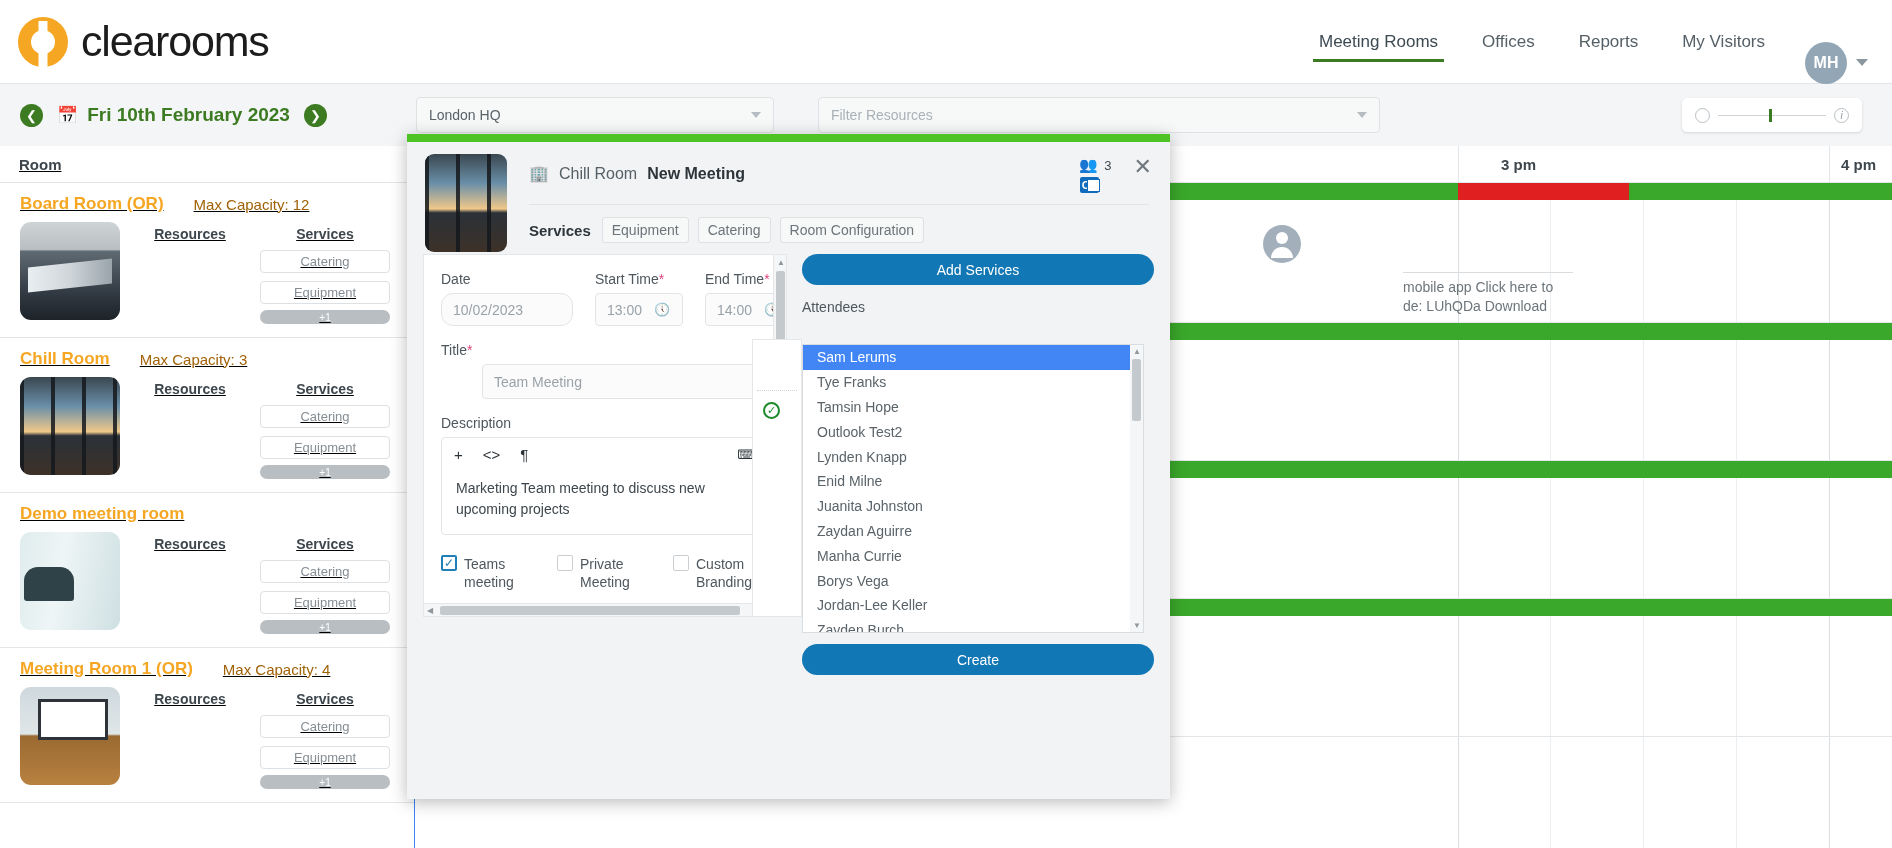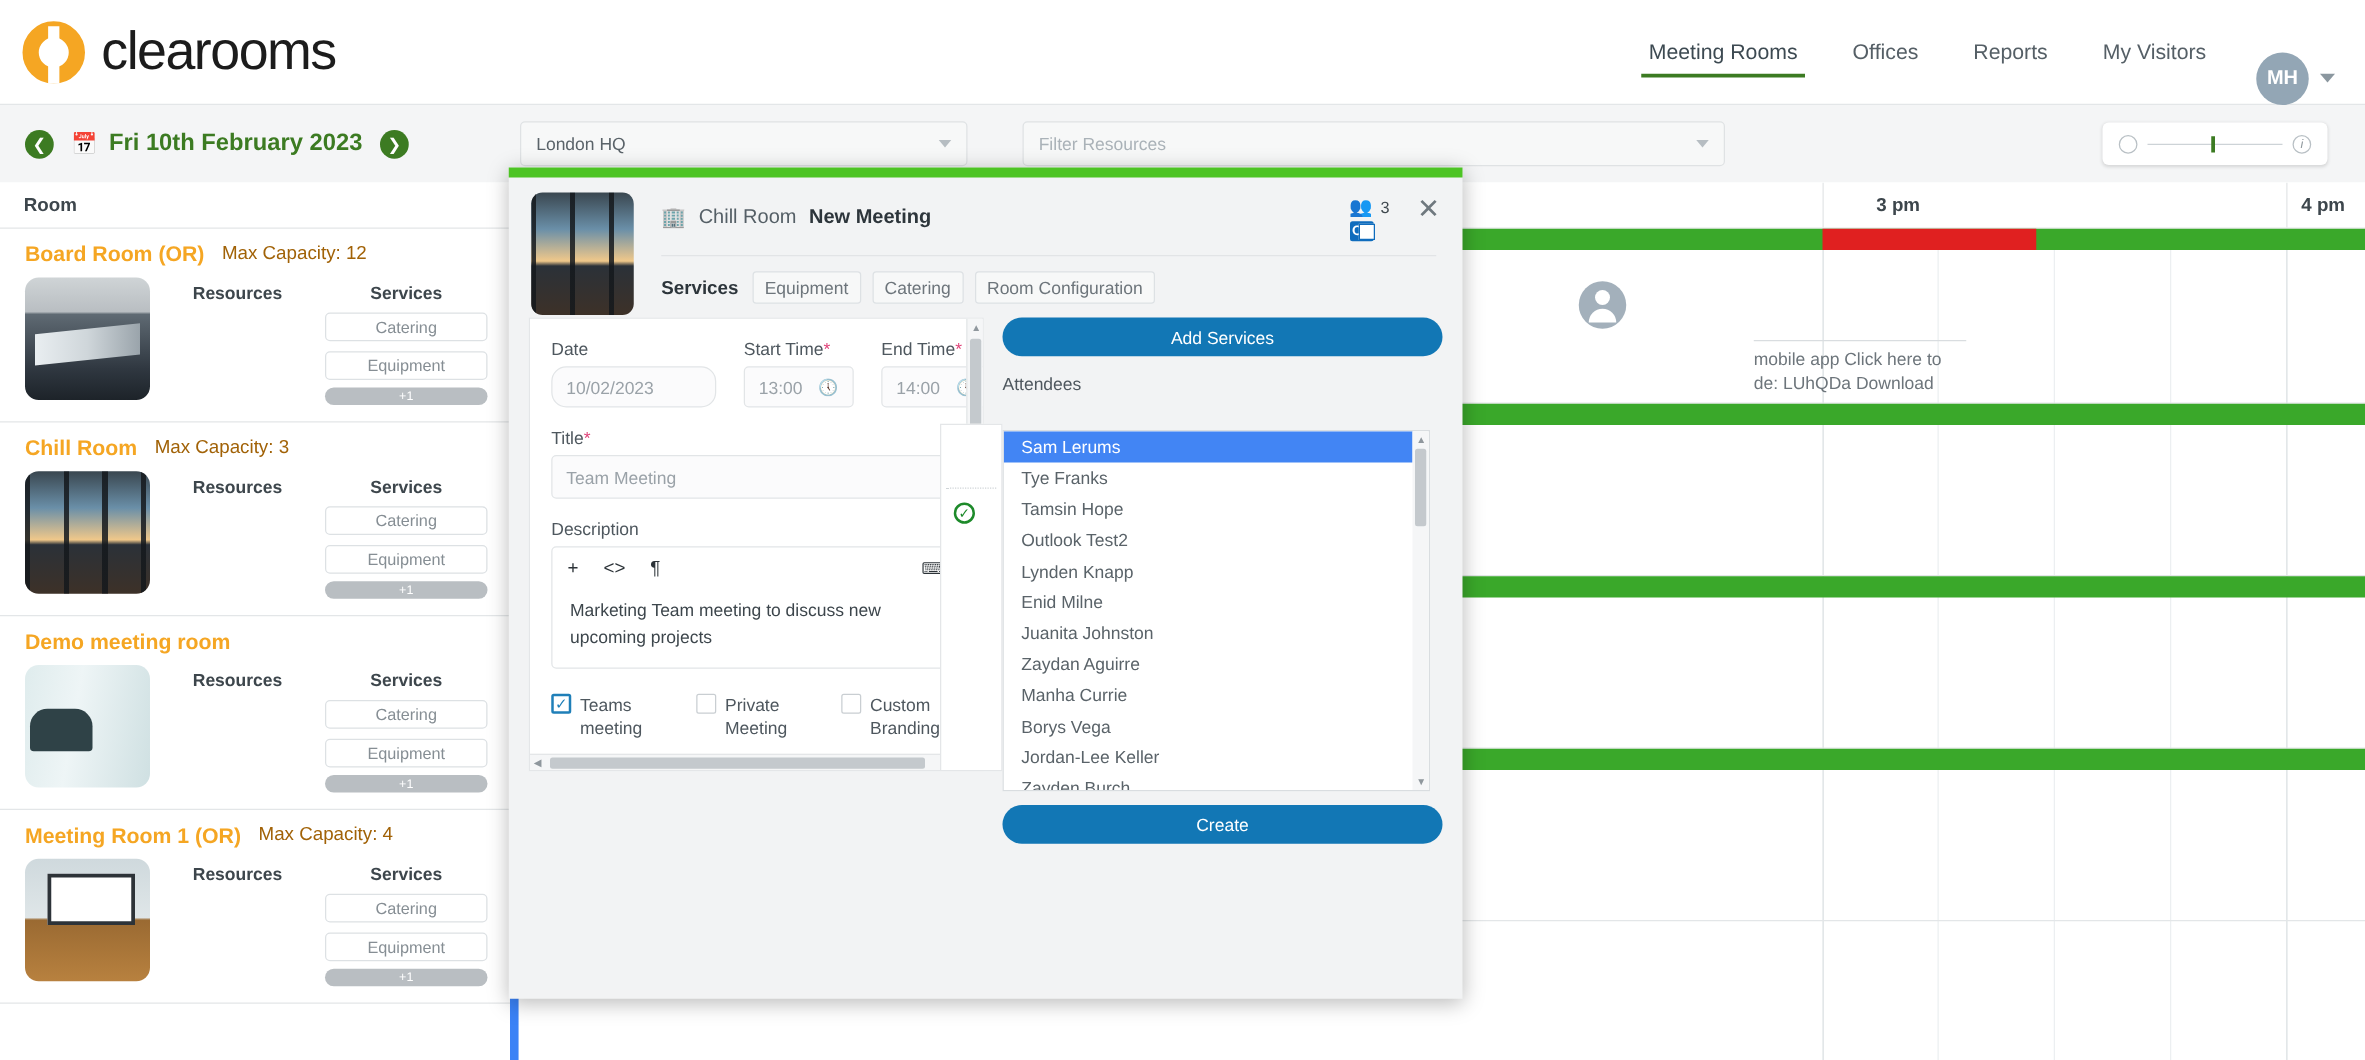--- a/index.html
+++ b/index.html
@@ -98,29 +98,29 @@
     display: flex; align-items: center; justify-content: center; font-style: italic;
   }
   .slider-track { flex: 1; height: 1px; background: #cdd3d7; margin: 0 8px; position: relative; }
   .slider-knob {
     position: absolute; left: 47%; top: -6px; width: 3px; height: 13px; background: #3c7b22;
   }
 
   
   .roomcol {
     position: absolute; top: 146px; left: 0; width: 415px; height: 702px;
-    background: #ffffff; border-right: 7px solid #3b82f6; overflow: hidden;
+    background: #ffffff; border-right: 1px solid #3b82f6; overflow: hidden; text-decoration: underline;
   }
   .room-head {
     height: 37px; border-bottom: 1px solid #e3e6e8;
     display: flex; align-items: center; padding-left: 19px;
     font-size: 15px; font-weight: 700; color: #3d464c;
   }
   .room-row { border-bottom: 1px solid #e3e6e8; padding: 11px 0 13px 20px; }
-  .room-title-line { display: flex; align-items: flex-start; gap: 14px; }
+  .room-title-line { display: flex; align-items: center; gap: 30px; }
   .room-name { font-size: 17px; font-weight: 700; color: #F5A623; }
   .room-cap { font-size: 15px; color: #a16207; }
   .room-body { display: flex; align-items: flex-start; margin-top: 8px; }
   .room-thumb {
     width: 100px; height: 98px; border-radius: 11px; flex: none;
     background: #8a98a3; overflow: hidden; position: relative;
   }
   .room-cols { display: flex; flex: 1; }
   .room-col-res { width: 140px; text-align: center; padding-top: 4px; }
   .room-col-srv { width: 130px; text-align: center; padding-top: 4px; }
@@ -238,21 +238,21 @@
   .flabel { font-size: 14px; color: #4e575e; margin-bottom: 6px; }
   .req { color: #e0457b; }
   .frow { display: flex; gap: 22px; }
   .finput {
     height: 33px; border: 1px solid #e2e5e7; border-radius: 4px; background: #fbfbfc;
     display: flex; align-items: center; padding: 0 11px; font-size: 14px; color: #9aa2a8;
   }
   .finput.date { width: 132px; border-radius: 12px; }
   .finput.time { width: 88px; justify-content: space-between; color: #9aa2a8; }
   .clock-ico { font-size: 13px; color: #2c3338; }
-  .finput.title { width: 100%; height: 35px; margin-bottom: 2px; }
+  .finput.title { width: 100%; height: 35px; margin-bottom: 2px; margin-left: 41px; }
   .editor { border: 1px solid #e2e5e7; border-radius: 4px; background: #fff; }
   .editor-bar {
     height: 32px; display: flex; align-items: center; gap: 20px; padding: 0 12px;
     position: relative;
   }
   .ed-ico { font-size: 15px; color: #2c3338; cursor: pointer; }
   .ed-kbd {
     position: absolute; right: 12px; font-size: 13px; color: #2c3338; cursor: pointer;
   }
   .editor-text { padding: 8px 14px 14px 14px; font-size: 14px; color: #3d464c; line-height: 21px; }

